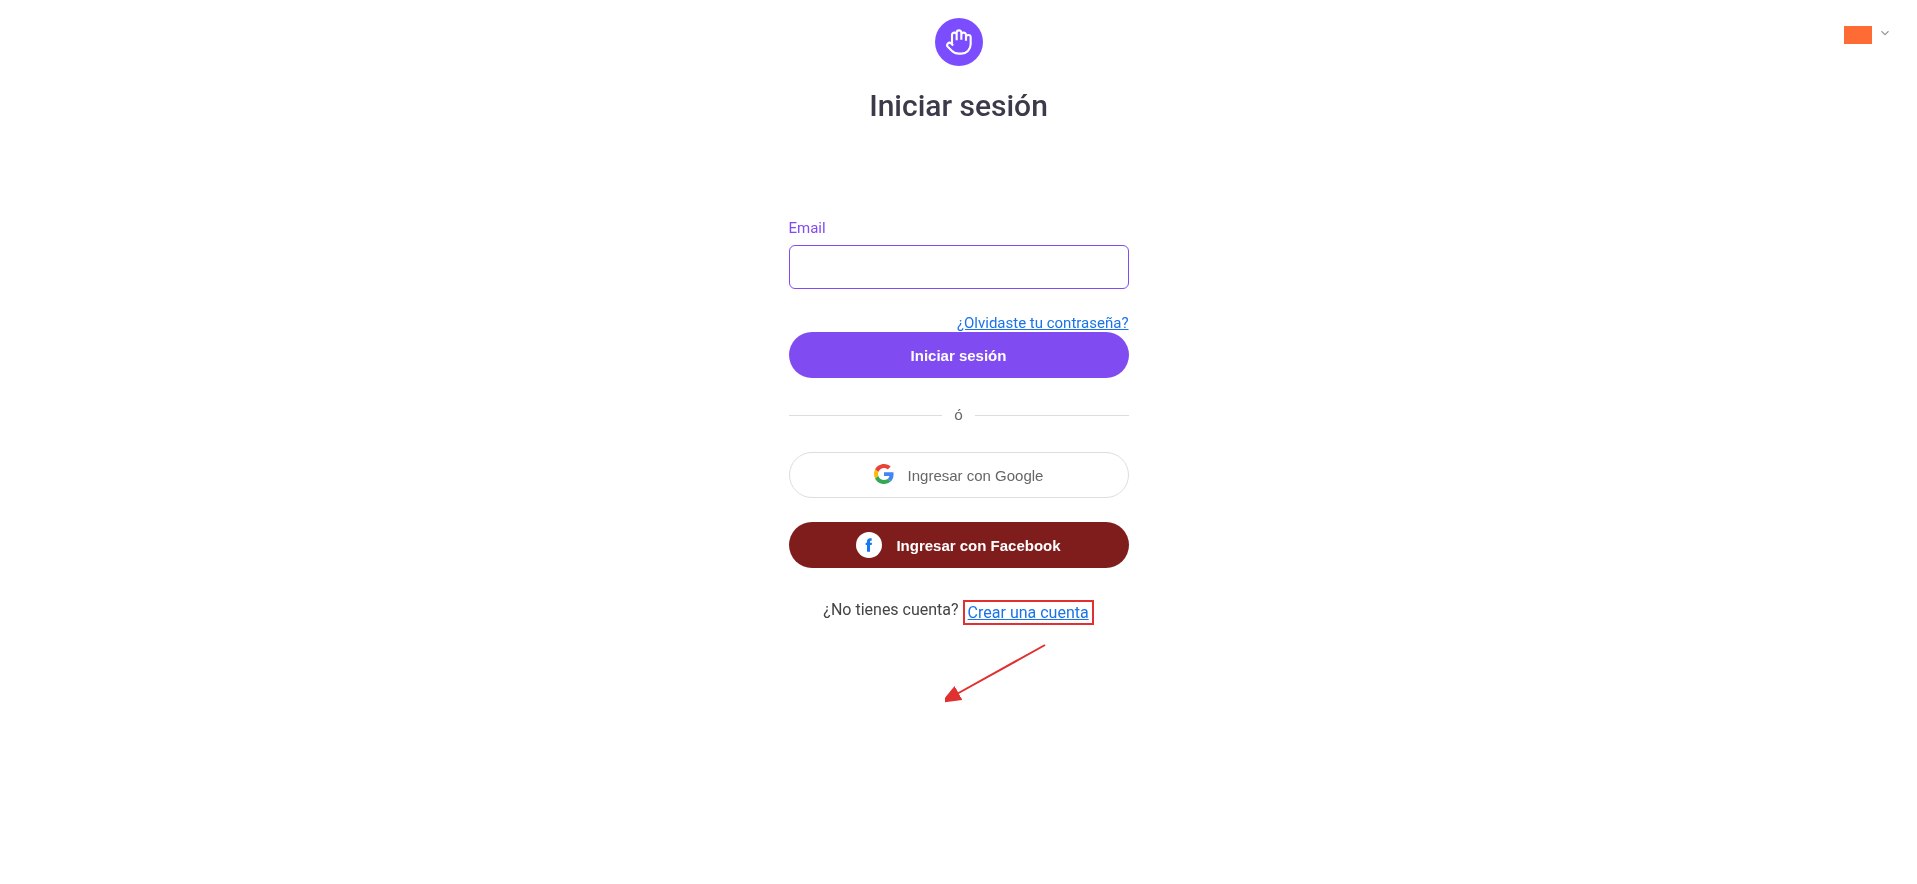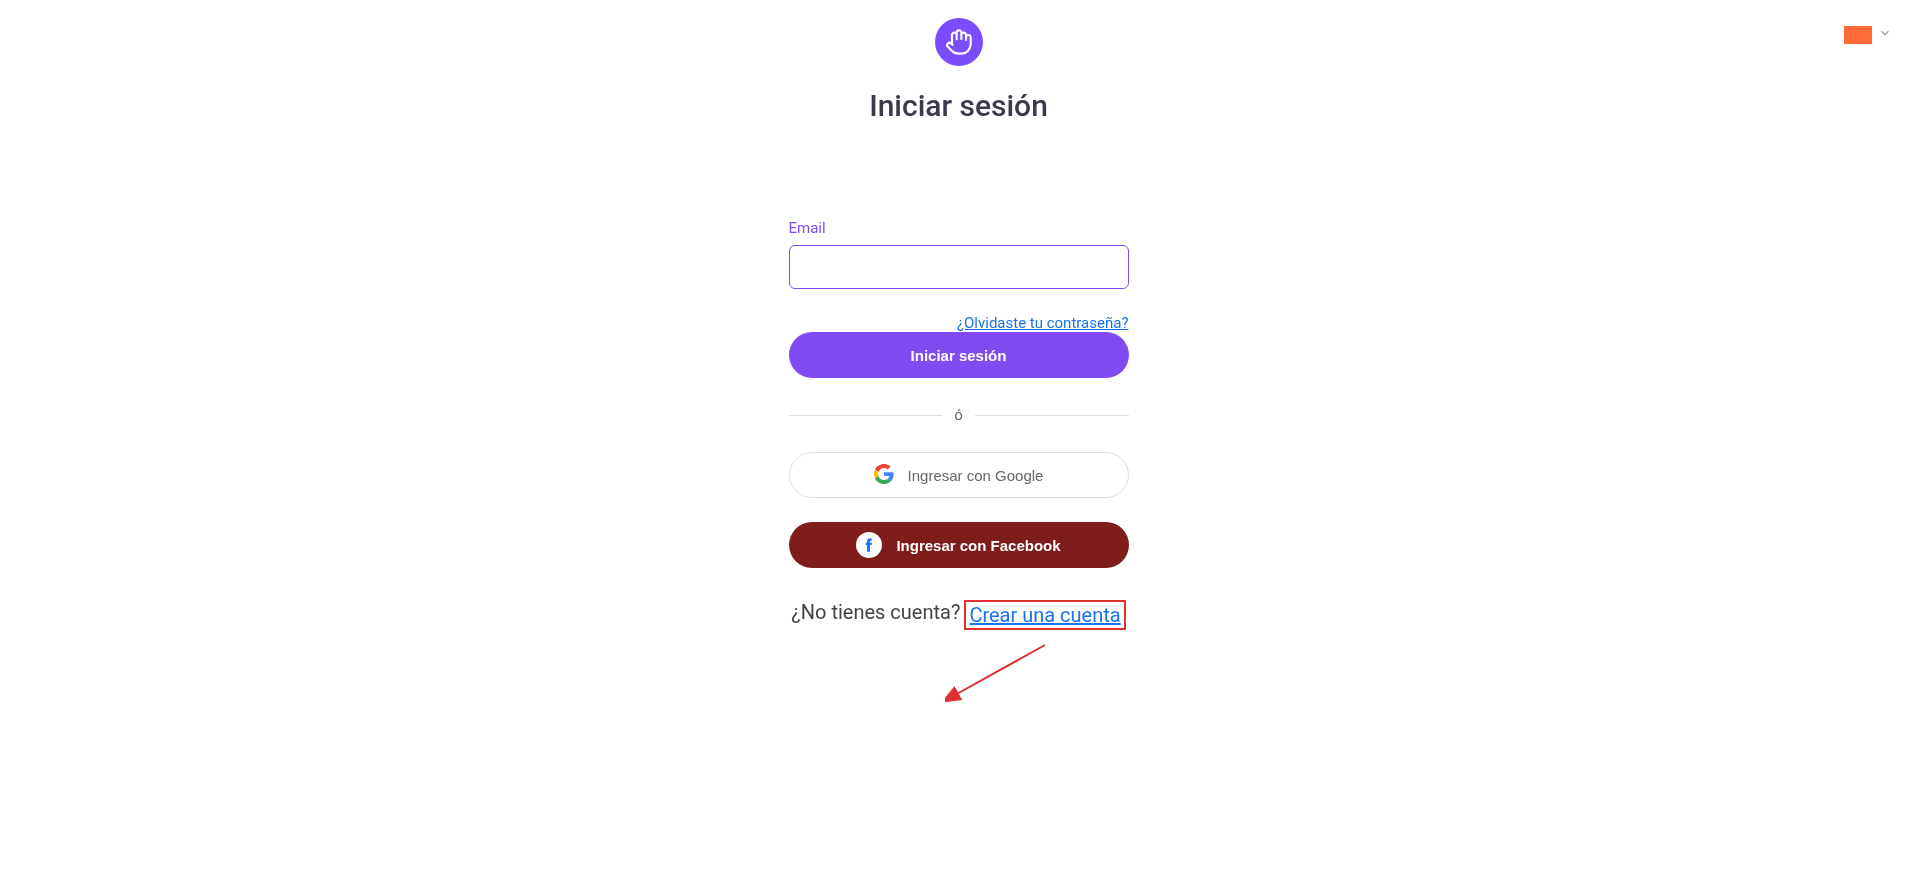--- a/index.html
+++ b/index.html
@@ -146,21 +146,21 @@
       color: #666;
     }
     .facebook-btn {
       background: #7f1d1d;
       color: #fff;
       font-weight: 700;
     }
     .signup-row {
       display: flex;
       gap: 4px;
-      font-size: 20px;
+      font-size: 16px;
       margin-top: 8px;
     }
     .signup-text {
       color: #444;
     }
     .signup-link {
       color: #1a73e8;
       text-decoration: underline;
       cursor: pointer;
       border: 2px solid #e03030;

